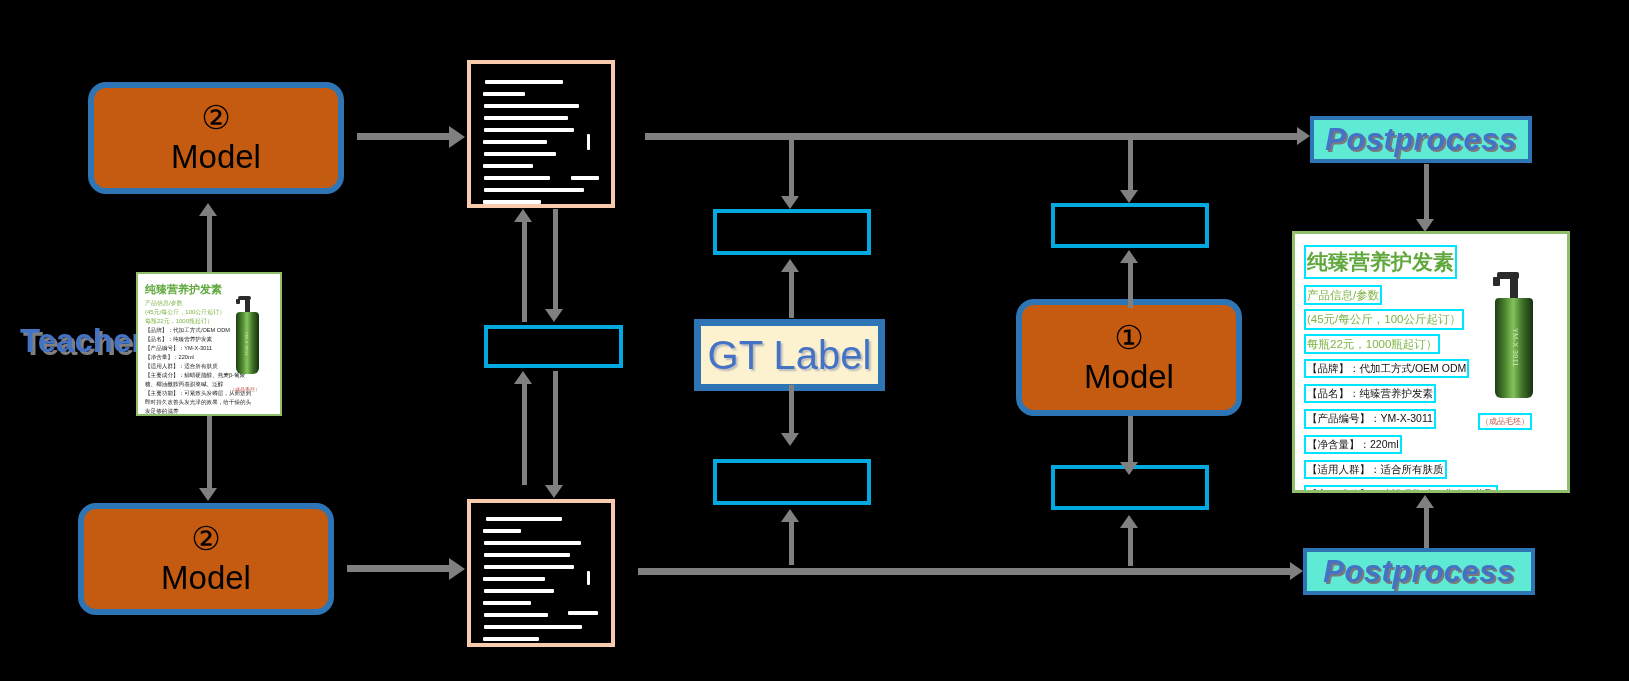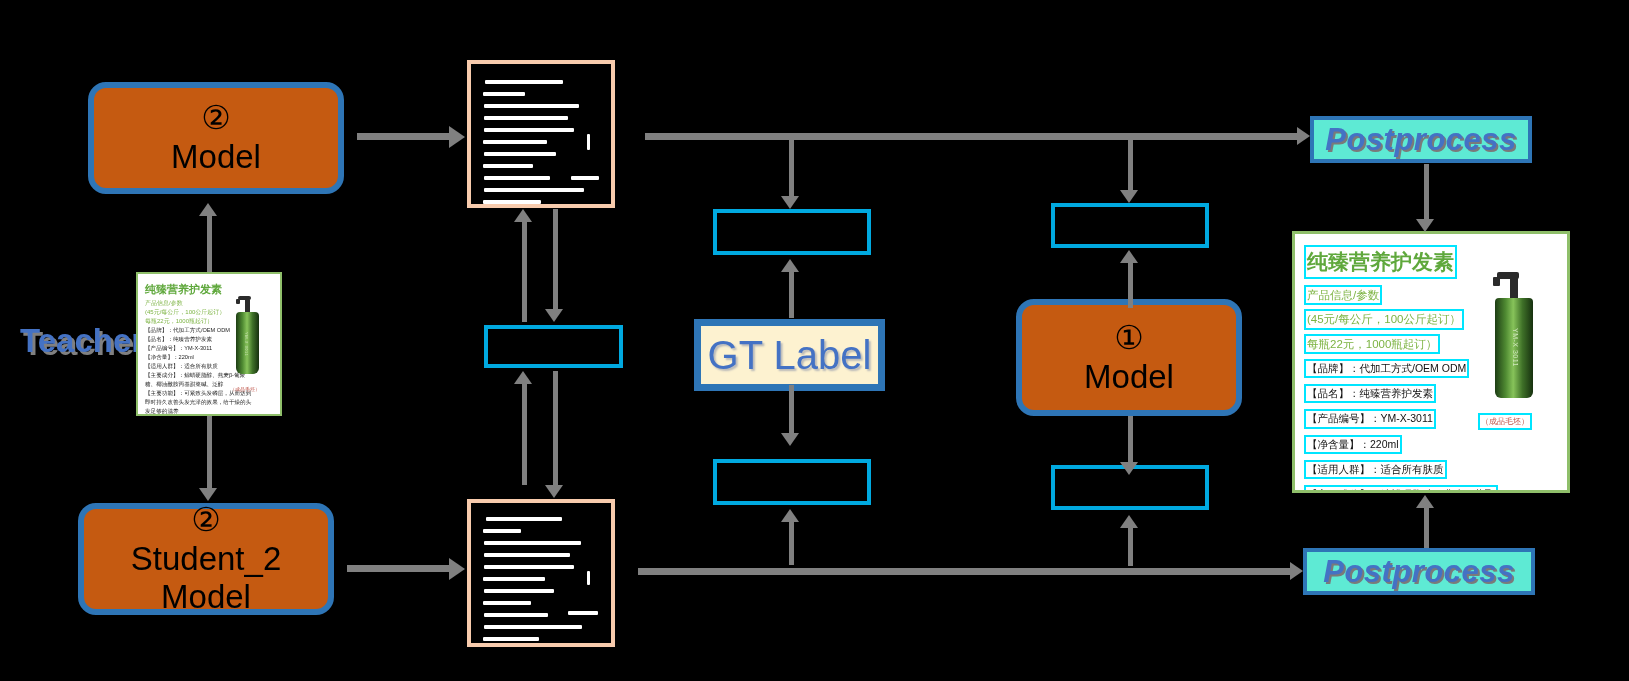--- a/index.html
+++ b/index.html
@@ -109,21 +109,20 @@
           <span>②</span> 
         </span>
       <span>Model</span>
     </div>
   </div>
 
   <div class="abs model" style="left:78px;top:503px;width:256px;height:112px;">
     <div>
       <span>
           <span>②</span> 
-          <span>Student_2</span>
         </span>
       <span>Model</span>
     </div>
   </div>
 
   <div class="abs model" style="left:1016px;top:299px;width:226px;height:117px;">
     <div>
       <span>
           <span>①</span> 
         </span>

